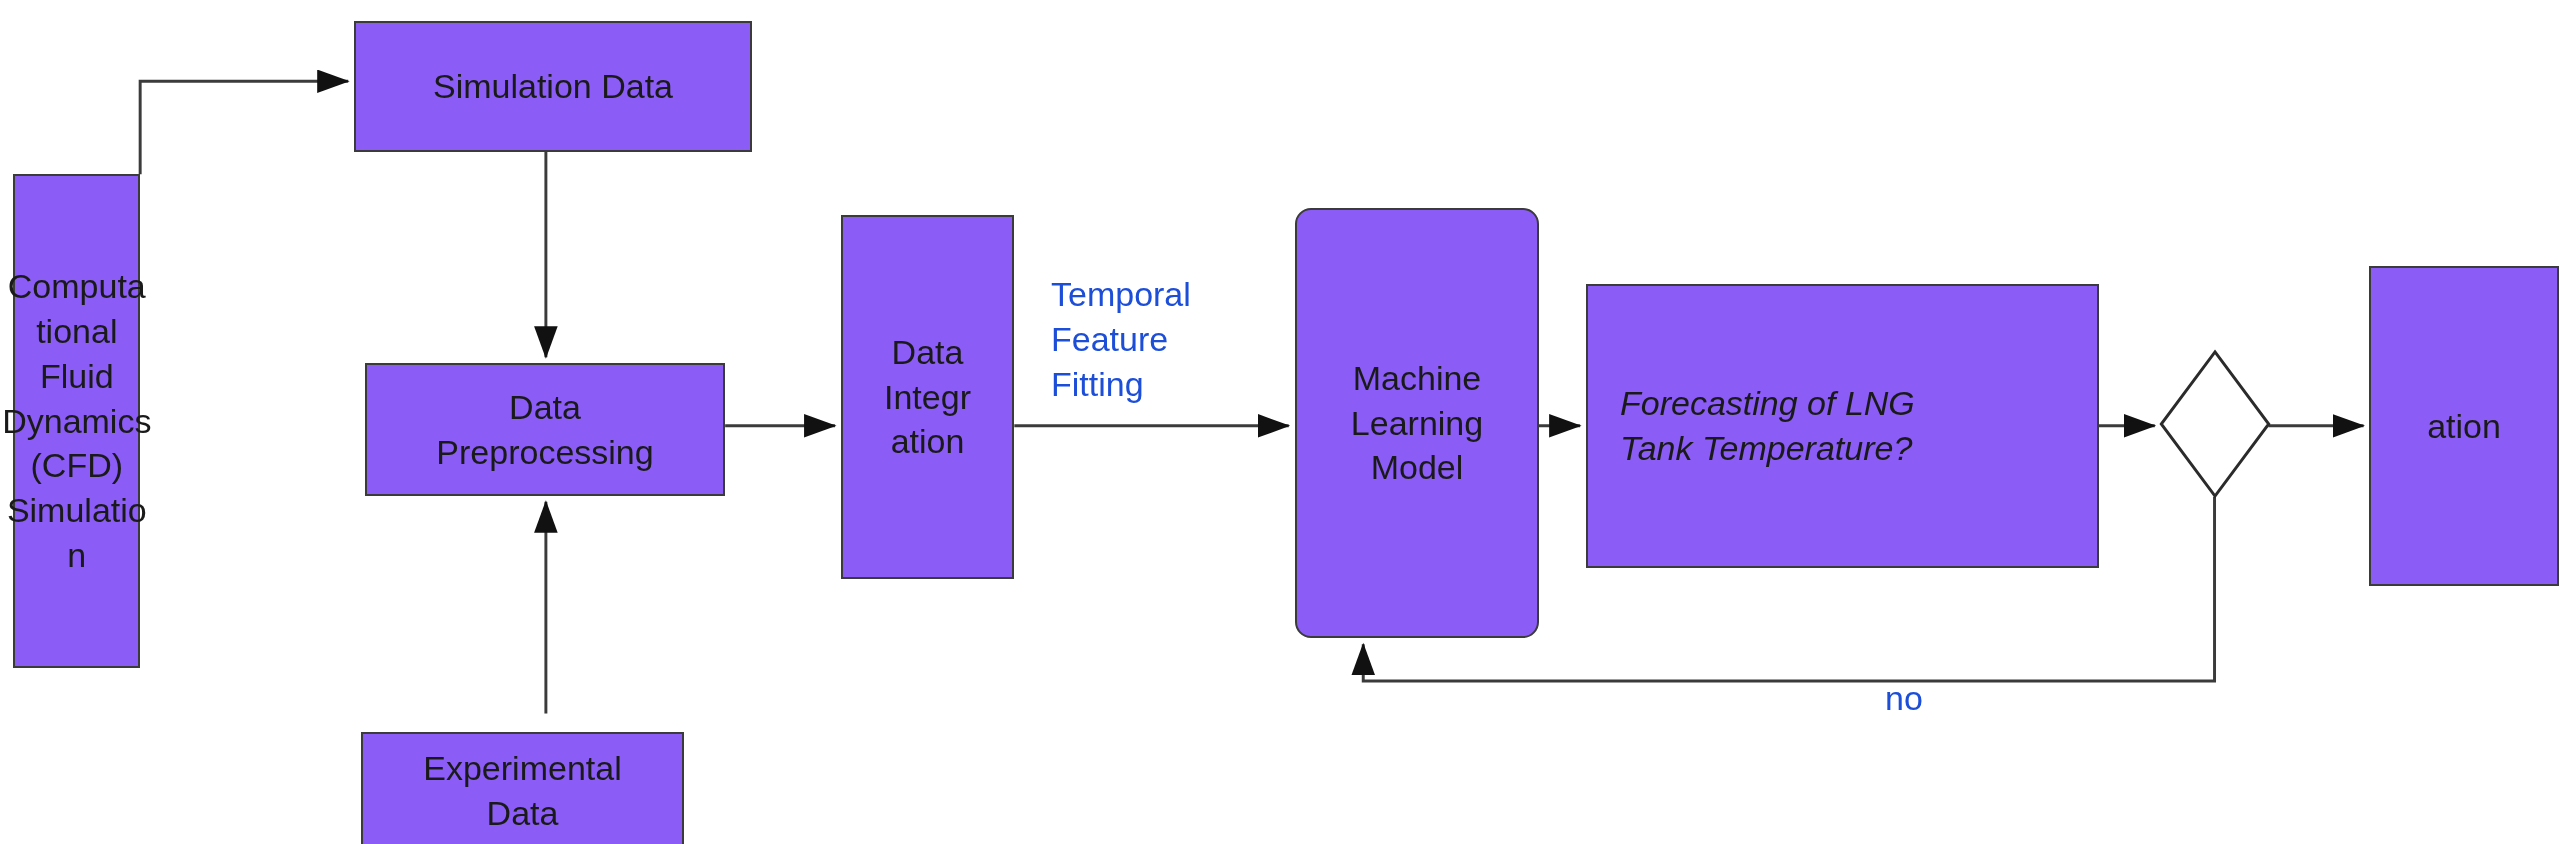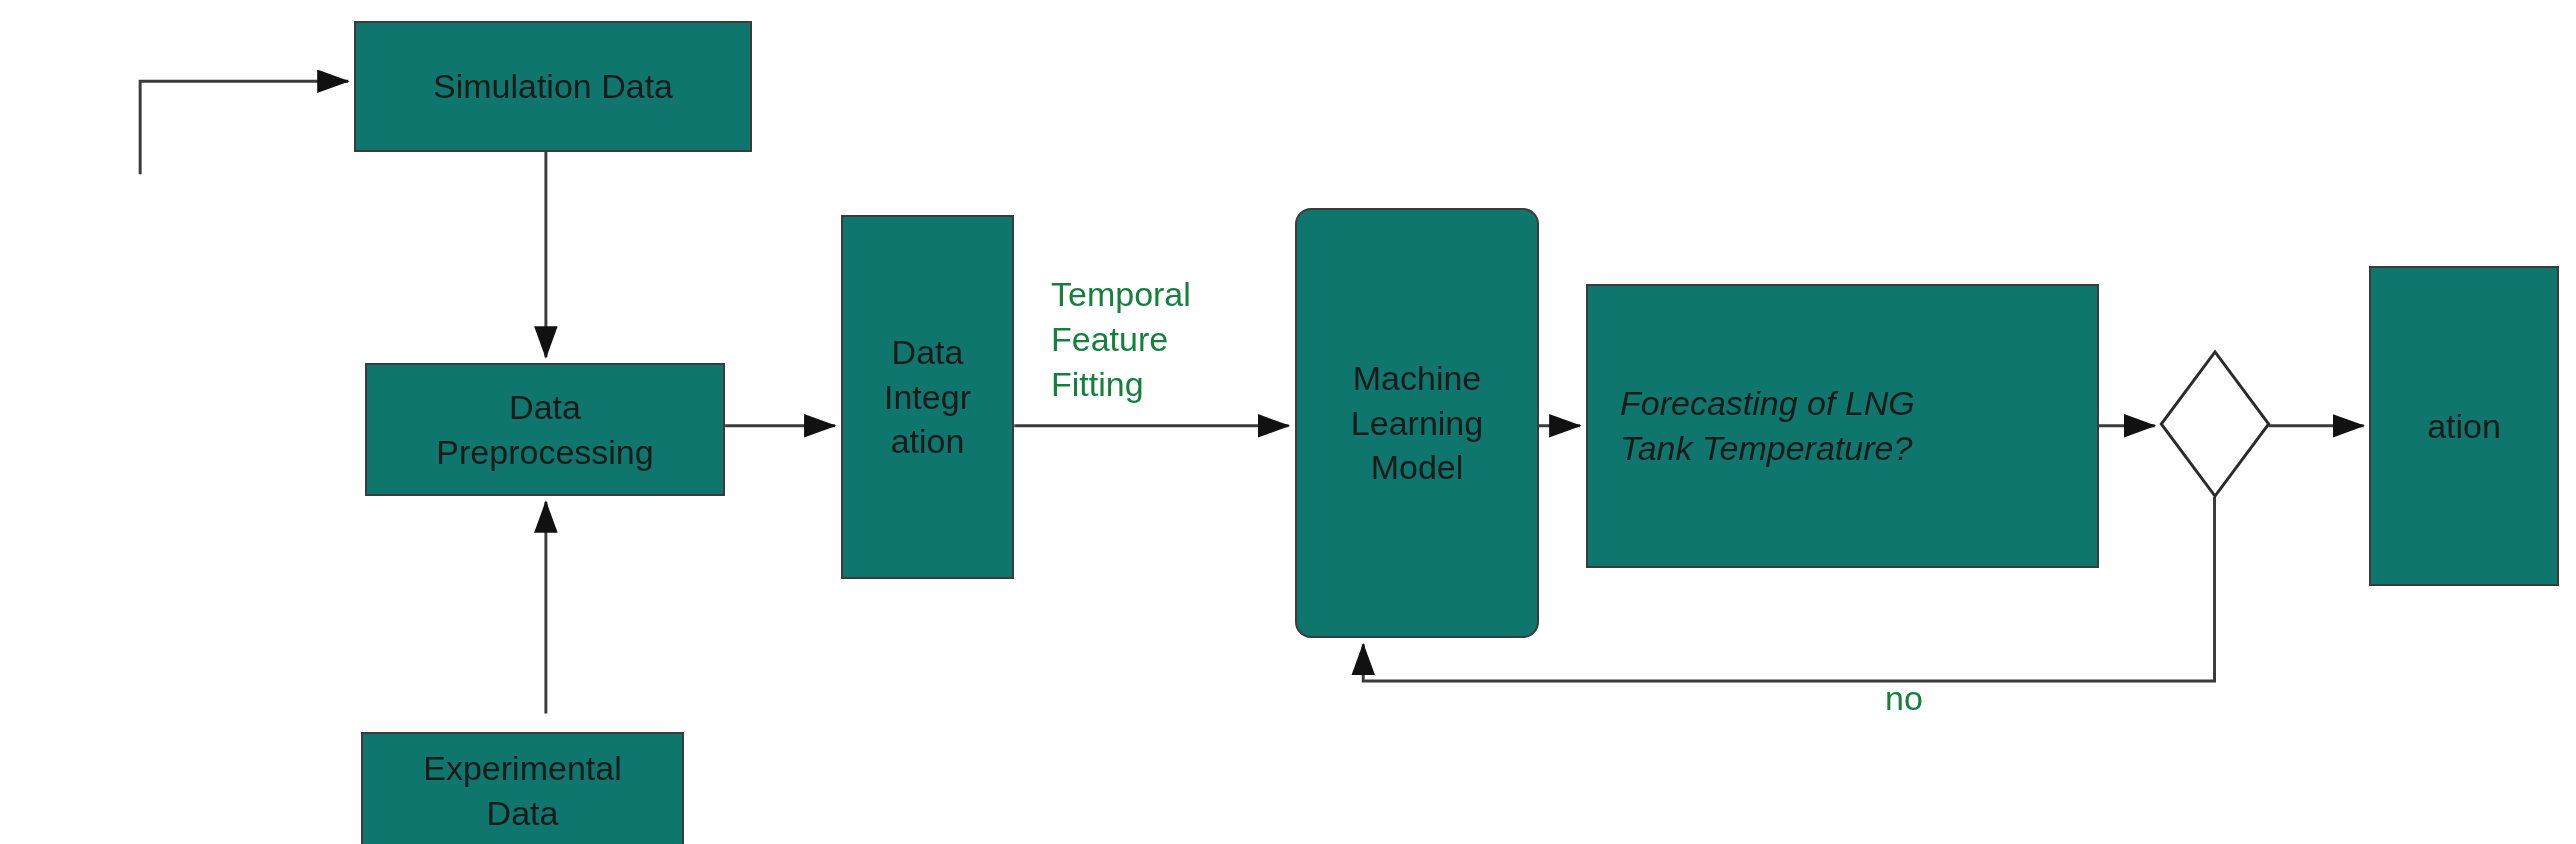--- a/index.html
+++ b/index.html
@@ -21,40 +21,40 @@
     position: absolute;
     left: 0;
     top: 0;
     width: 2576px;
     height: 845px;
   }
   .node {
     position: absolute;
     box-sizing: border-box;
     border: 2.2px solid #3b3b3b;
-    background: #0f766e;
+    background: #8b5cf6;
     display: flex;
     align-items: center;
     justify-content: center;
     text-align: center;
     color: #1a1a1a;
     font-size: 34px;
     line-height: 1.32;
     white-space: pre-line;
     z-index: 2;
   }
   .node.italic {
     font-style: italic;
     text-align: left;
     justify-content: flex-start;
     padding-left: 32px;
   }
   .edge-label {
     position: absolute;
-    color: #15803d;
+    color: #1d4ed8;
     font-size: 34px;
     line-height: 1.32;
     white-space: pre-line;
     background: transparent;
     z-index: 3;
   }
   .edge-label.left {
     text-align: left;
   }
   .edge-label.center {
@@ -88,20 +88,29 @@
 
     <path d="M 2070,577 L 2142,577" fill="none" stroke="#3b3b3b" stroke-width="4" marker-end="url(#ah)"></path>
 
     <path d="M 2845,577 L 2921,577" fill="none" stroke="#3b3b3b" stroke-width="4" marker-end="url(#ah)"></path>
 
     <path d="M 3075,577 L 3204,577" fill="none" stroke="#3b3b3b" stroke-width="4" marker-end="url(#ah)"></path>
 
     <path d="M 3002,673 L 3002,923 L 1848,923 L 1848,873" fill="none" stroke="#3b3b3b" stroke-width="4" marker-end="url(#ah)"></path>
   </svg>
 
+  <div class="node" style="left:13.3px; top:174px; width:127px; height:494px;">
+    <span>Computa
+tional
+Fluid
+Dynamics
+(CFD)
+Simulatio
+n</span>
+  </div>
 
   <div class="node" style="left:354px; top:20.7px; width:398px; height:131px;">
     <span>Simulation Data</span>
   </div>
 
   <div class="node" style="left:365px; top:363px; width:360px; height:133px;">
     <span>Data
 Preprocessing</span>
   </div>
 

